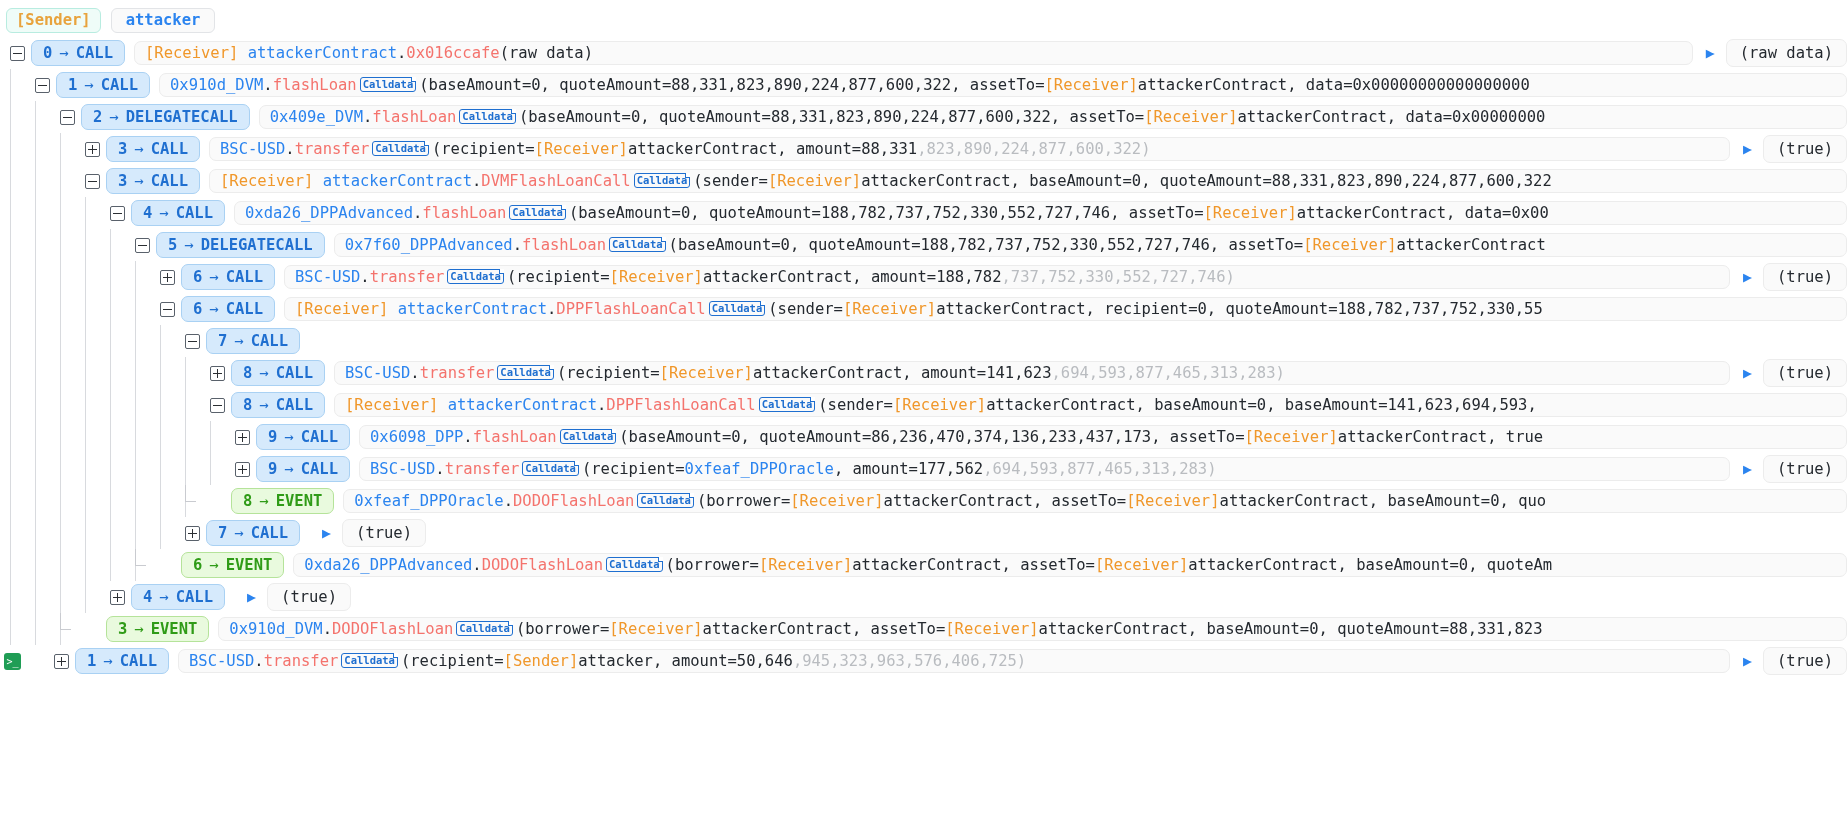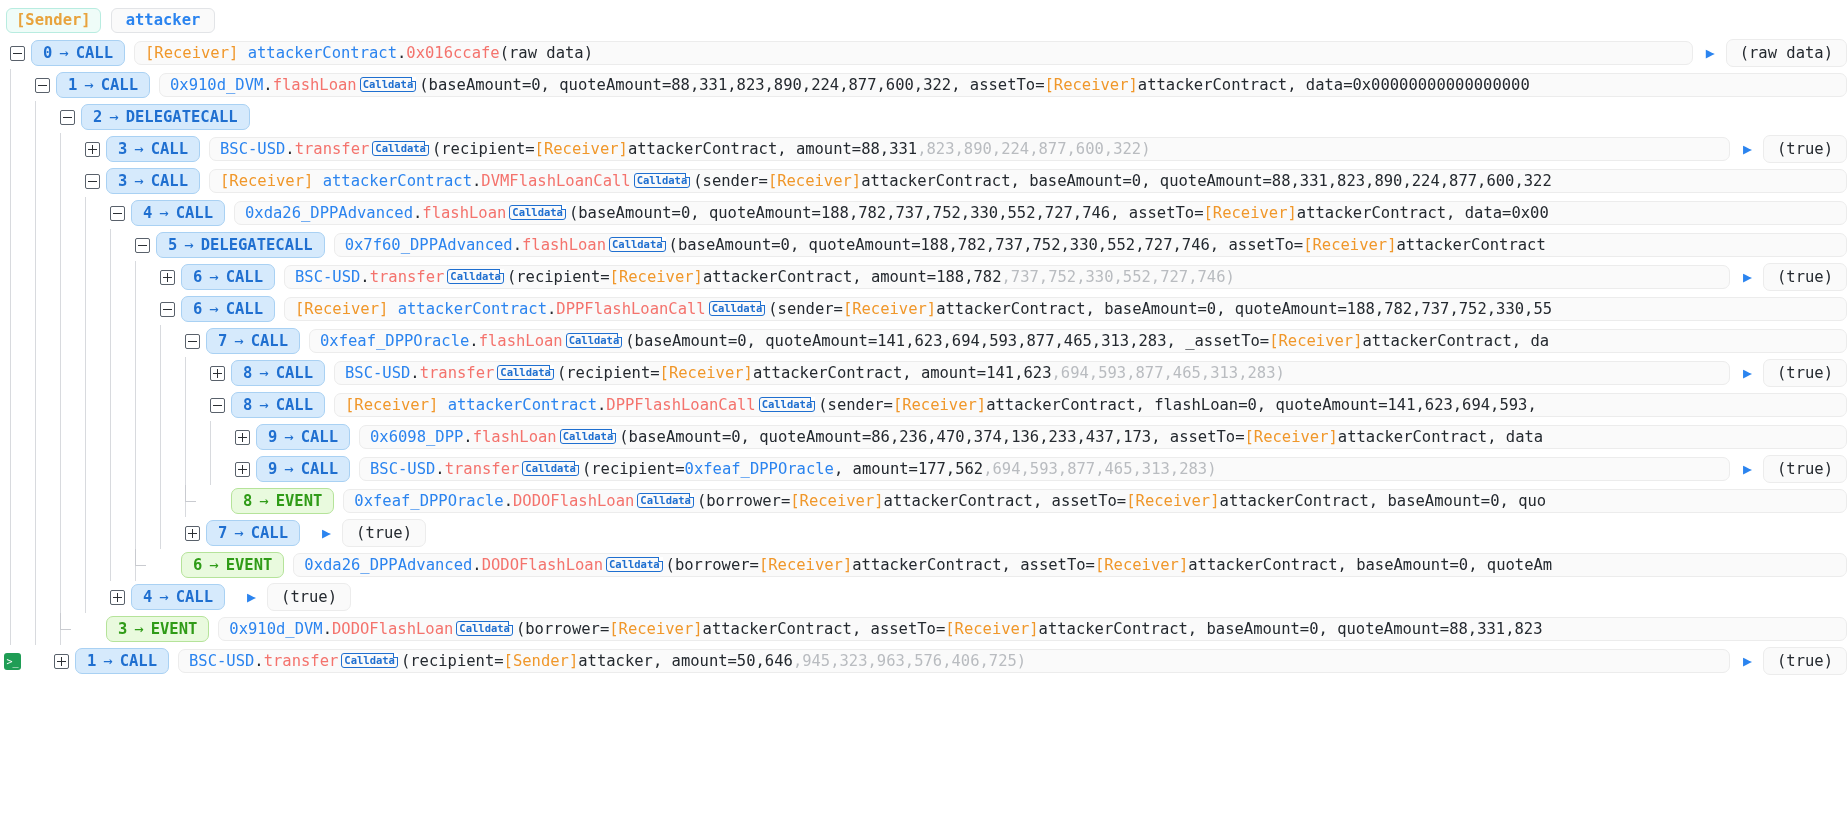--- a/index.html
+++ b/index.html
@@ -273,20 +273,23 @@
         <div class="indent" style="width: 60px;">
           <div class="guide" style="left: 10px;"></div>
           <div class="guide" style="left: 35px;"></div>
         </div>
         <div class="toggle"></div>
         <div class="badge badge-call">
           <span class="idx">2</span>
           <span class="arw">→</span>
           <span class="lbl">DELEGATECALL</span>
         </div>
+        <div class="body-pill">
+          <span class="sig"><span class="t-addr">0x409e_DVM</span><span class="t-plain">.</span><span class="t-fn">flashLoan</span><span class="calldata">Calldata</span><span class="t-plain">(baseAmount=0, quoteAmount=88,331,823,890,224,877,600,322, assetTo=</span><span class="t-recv">[Receiver]</span><span class="t-plain">attackerContract, data=0x00000000</span></span>
+        </div>
       </div>
       <div class="row">
         <div class="indent" style="width: 85px;">
           <div class="guide" style="left: 10px;"></div>
           <div class="guide" style="left: 35px;"></div>
           <div class="guide" style="left: 60px;"></div>
         </div>
         <div class="toggle plus"></div>
         <div class="badge badge-call">
           <span class="idx">3</span>
@@ -384,41 +387,38 @@
           <div class="guide" style="left: 110px;"></div>
           <div class="guide" style="left: 135px;"></div>
         </div>
         <div class="toggle"></div>
         <div class="badge badge-call">
           <span class="idx">6</span>
           <span class="arw">→</span>
           <span class="lbl">CALL</span>
         </div>
         <div class="body-pill">
-          <span class="sig"><span class="t-recv">[Receiver] </span><span class="t-addr">attackerContract</span><span class="t-plain">.</span><span class="t-fn">DPPFlashLoanCall</span><span class="calldata">Calldata</span><span class="t-plain">(sender=</span><span class="t-recv">[Receiver]</span><span class="t-plain">attackerContract, baseAmount=0, quoteAmount=188,782,737,752,330,55</span></span>
+          <span class="sig"><span class="t-recv">[Receiver] </span><span class="t-addr">attackerContract</span><span class="t-plain">.</span><span class="t-fn">DPPFlashLoanCall</span><span class="calldata">Calldata</span><span class="t-plain">(sender=</span><span class="t-recv">[Receiver]</span><span class="t-plain">attackerContract, recipient=0, quoteAmount=188,782,737,752,330,55</span></span>
         </div>
       </div>
       <div class="row">
         <div class="indent" style="width: 185px;">
           <div class="guide" style="left: 10px;"></div>
           <div class="guide" style="left: 35px;"></div>
           <div class="guide" style="left: 60px;"></div>
           <div class="guide" style="left: 85px;"></div>
           <div class="guide" style="left: 110px;"></div>
           <div class="guide" style="left: 135px;"></div>
           <div class="guide" style="left: 160px;"></div>
         </div>
         <div class="toggle"></div>
         <div class="badge badge-call">
           <span class="idx">7</span>
           <span class="arw">→</span>
           <span class="lbl">CALL</span>
-        </div>
-        <div class="body-pill">
-          <span class="sig"><span class="t-addr">0xfeaf_DPPOracle</span><span class="t-plain">.</span><span class="t-fn">flashLoan</span><span class="calldata">Calldata</span><span class="t-plain">(baseAmount=0, quoteAmount=141,623,694,593,877,465,313,283, _assetTo=</span><span class="t-recv">[Receiver]</span><span class="t-plain">attackerContract, da</span></span>
         </div>
       </div>
       <div class="row">
         <div class="indent" style="width: 210px;">
           <div class="guide" style="left: 10px;"></div>
           <div class="guide" style="left: 35px;"></div>
           <div class="guide" style="left: 60px;"></div>
           <div class="guide" style="left: 85px;"></div>
           <div class="guide" style="left: 110px;"></div>
           <div class="guide" style="left: 135px;"></div>
@@ -450,21 +450,21 @@
           <div class="guide" style="left: 160px;"></div>
           <div class="guide" style="left: 185px;"></div>
         </div>
         <div class="toggle"></div>
         <div class="badge badge-call">
           <span class="idx">8</span>
           <span class="arw">→</span>
           <span class="lbl">CALL</span>
         </div>
         <div class="body-pill">
-          <span class="sig"><span class="t-recv">[Receiver] </span><span class="t-addr">attackerContract</span><span class="t-plain">.</span><span class="t-fn">DPPFlashLoanCall</span><span class="calldata">Calldata</span><span class="t-plain">(sender=</span><span class="t-recv">[Receiver]</span><span class="t-plain">attackerContract, flashLoan=0, quoteAmount=141,623,694,593, </span></span>
+          <span class="sig"><span class="t-recv">[Receiver] </span><span class="t-addr">attackerContract</span><span class="t-plain">.</span><span class="t-fn">DPPFlashLoanCall</span><span class="calldata">Calldata</span><span class="t-plain">(sender=</span><span class="t-recv">[Receiver]</span><span class="t-plain">attackerContract, baseAmount=0, baseAmount=141,623,694,593, </span></span>
         </div>
       </div>
       <div class="row">
         <div class="indent" style="width: 235px;">
           <div class="guide" style="left: 10px;"></div>
           <div class="guide" style="left: 35px;"></div>
           <div class="guide" style="left: 60px;"></div>
           <div class="guide" style="left: 85px;"></div>
           <div class="guide" style="left: 110px;"></div>
           <div class="guide" style="left: 135px;"></div>
@@ -472,21 +472,21 @@
           <div class="guide" style="left: 185px;"></div>
           <div class="guide" style="left: 210px;"></div>
         </div>
         <div class="toggle plus"></div>
         <div class="badge badge-call">
           <span class="idx">9</span>
           <span class="arw">→</span>
           <span class="lbl">CALL</span>
         </div>
         <div class="body-pill">
-          <span class="sig"><span class="t-addr">0x6098_DPP</span><span class="t-plain">.</span><span class="t-fn">flashLoan</span><span class="calldata">Calldata</span><span class="t-plain">(baseAmount=0, quoteAmount=86,236,470,374,136,233,437,173, assetTo=</span><span class="t-recv">[Receiver]</span><span class="t-plain">attackerContract, data</span></span>
+          <span class="sig"><span class="t-addr">0x6098_DPP</span><span class="t-plain">.</span><span class="t-fn">flashLoan</span><span class="calldata">Calldata</span><span class="t-plain">(baseAmount=0, quoteAmount=86,236,470,374,136,233,437,173, assetTo=</span><span class="t-recv">[Receiver]</span><span class="t-plain">attackerContract, true</span></span>
         </div>
       </div>
       <div class="row">
         <div class="indent" style="width: 235px;">
           <div class="guide" style="left: 10px;"></div>
           <div class="guide" style="left: 35px;"></div>
           <div class="guide" style="left: 60px;"></div>
           <div class="guide" style="left: 85px;"></div>
           <div class="guide" style="left: 110px;"></div>
           <div class="guide" style="left: 135px;"></div>

